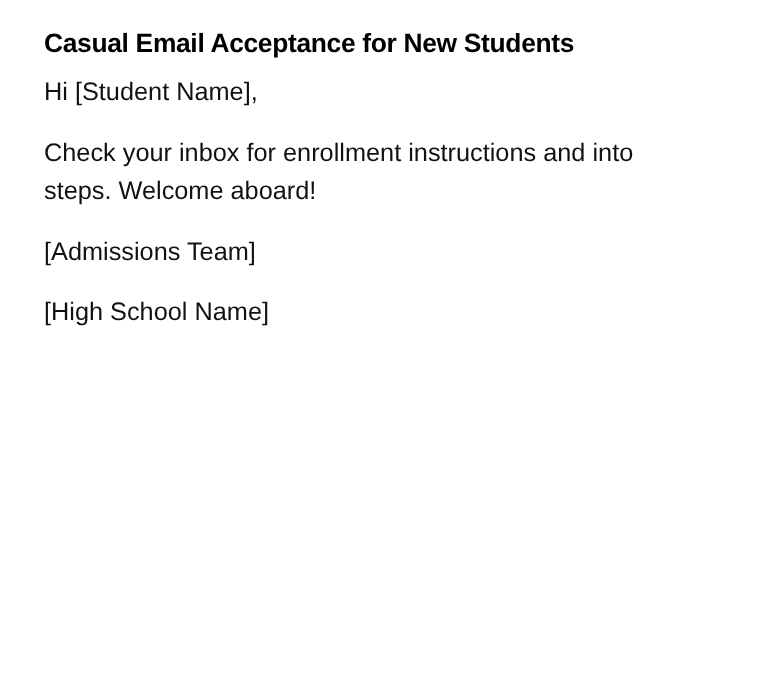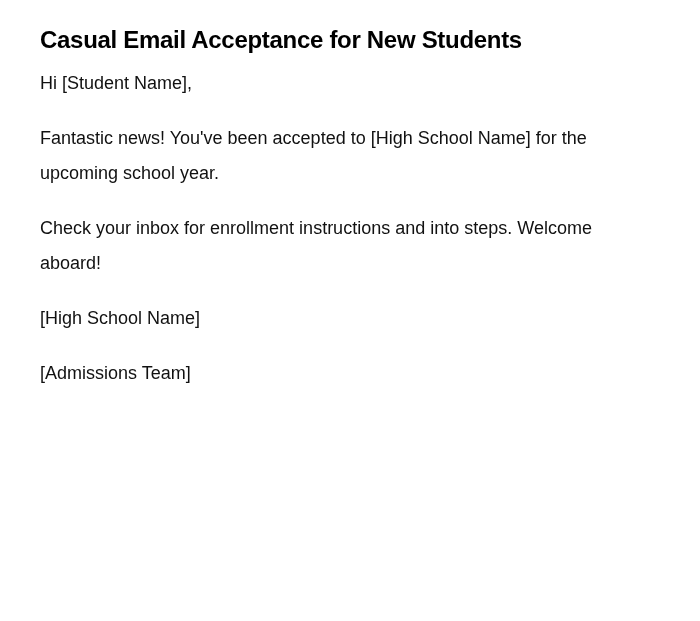--- a/index.html
+++ b/index.html
@@ -1,23 +1,22 @@
 <!DOCTYPE html>
 <html><head>
 <meta charset="utf-8">
 <style>
   html, body { margin: 0; padding: 0; background: #ffffff; }
   body { width: 700px; height: 621px; overflow: hidden; font-family: "Liberation Sans", sans-serif; color: #111111; }
   .page { padding: 22px 44px 0 40px; }
   h1 { margin: 0 0 8px 0; font-size: 24px; font-weight: bold; line-height: 36px; letter-spacing: -0.3px; color: #000; }
-  p { margin: 0 0 20px 0; font-size: 18px; line-height: 35px; max-width: 600px; }
+  p { margin: 0 0 20px 0; font-size: 23px; line-height: 35px; max-width: 600px; }
 </style>
 </head>
 <body>
 
 <div class="page">
   <h1>Casual Email Acceptance for New Students</h1>
   <p>Hi [Student Name],</p>
-  <p>Fantastic news! You've been accepted to [High School Name] for the upcoming school year.</p>
   <p>Check your inbox for enrollment instructions and into steps. Welcome aboard!</p>
+  <p>[Admissions Team]</p>
   <p>[High School Name]</p>
-  <p>[Admissions Team]</p>
 </div>
 
 </body></html>

